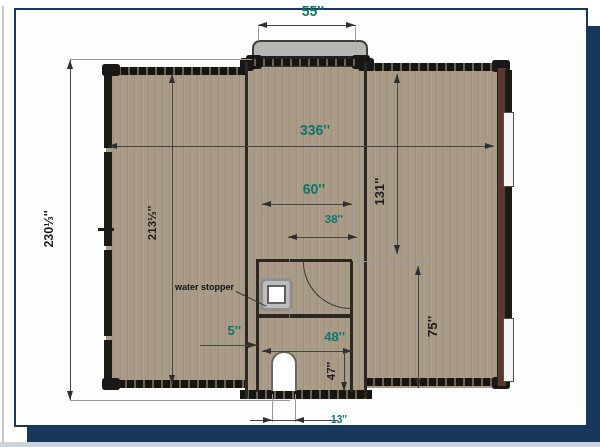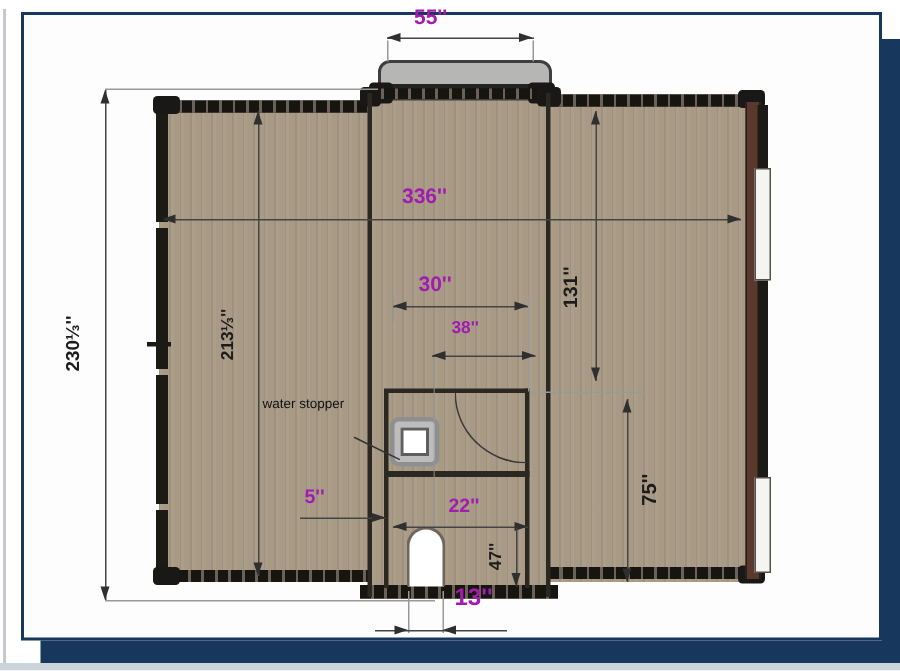--- a/index.html
+++ b/index.html
@@ -7,21 +7,21 @@
   #stage{position:relative;width:600px;height:447px;}
   .abs{position:absolute;}
   .card{background:#fdfdfd;border:2px solid #17375d;box-shadow:13px 18px 0 0 #17375d;}
   .wood{background-color:#a89a85;background-image:
     repeating-linear-gradient(90deg, rgba(40,28,15,0.07) 0px, rgba(40,28,15,0.07) 1px, rgba(255,255,255,0.04) 1px, rgba(255,255,255,0.04) 3px, rgba(0,0,0,0) 3px, rgba(0,0,0,0) 7px);}
   .rail{background-color:#17150f;background-image:repeating-linear-gradient(90deg,#17150f 0px,#17150f 7px,#6b6156 7px,#6b6156 9px);}
   .wallseg{background:#1c1a15;}
   .wall{background:#2b2822;}
   .dimline{background:#444444;}
   .extline{background:#999999;}
-  .dimlabel{color:#a21caf;font-weight:600;text-align:left;white-space:nowrap;}
+  .dimlabel{color:#0f766e;font-weight:600;text-align:right;white-space:nowrap;}
   .rotbox{display:flex;align-items:center;justify-content:center;}
   .rot{transform:rotate(-90deg);white-space:nowrap;color:#1c1c1c;font-weight:600;}
   .arr-left{width:0;height:0;border-top:3.5px solid transparent;border-bottom:3.5px solid transparent;border-right:9px solid #2f2f2f;}
   .arr-right{width:0;height:0;border-top:3.5px solid transparent;border-bottom:3.5px solid transparent;border-left:9px solid #2f2f2f;}
   .arr-up{width:0;height:0;border-left:3.5px solid transparent;border-right:3.5px solid transparent;border-bottom:9px solid #2f2f2f;}
   .arr-down{width:0;height:0;border-left:3.5px solid transparent;border-right:3.5px solid transparent;border-top:9px solid #2f2f2f;}
   .steps{background:#b6b6b4;border:2px solid #3e3e3e;border-radius:8px 8px 2px 2px;}
   .clamp{background:#191816;border-radius:3px;}
   .window{background:#f4f4f2;border:1px solid #55504a;}
   .arc{border-left:1.5px solid #3a3a3a;border-bottom:1.5px solid #3a3a3a;border-bottom-left-radius:100% 100%;}
@@ -75,21 +75,21 @@
 
   <div class="abs wall" style="left:256px;top:260px;width:3px;height:132px;"></div>
   <div class="abs wall" style="left:256px;top:259px;width:97px;height:3px;"></div>
   <div class="abs wall" style="left:350px;top:259px;width:3px;height:133px;"></div>
   <div class="abs wall" style="left:256px;top:314px;width:97px;height:4px;"></div>
   <div class="abs arc" style="left:303px;top:262px;width:47px;height:46px;"></div>
   <div class="abs" style="left:260px;top:278px;width:33px;height:33px;background:#bdbdbd;border:3px solid #8f8f8f;border-radius:6px;box-sizing:border-box;"></div>
   <div class="abs" style="left:267px;top:285px;width:19px;height:19px;background:#ffffff;border:2px solid #5f5f5f;box-sizing:border-box;"></div>
   <div class="abs" style="left:271px;top:351px;width:26px;height:40px;background:#ffffff;border:2px solid #6e665c;border-bottom:none;border-radius:13px 13px 0 0;box-sizing:border-box;"></div>
 
-  <div class="abs" style="left:175px;top:264px;width:64px;height:12px;font-size:9px;font-weight:400;color:#111;">water stopper</div>
+  <div class="abs" style="left:175px;top:282px;width:64px;height:12px;font-size:9px;font-weight:700;color:#111;">water stopper</div>
   <div class="abs" style="left:236px;top:291px;width:34px;height:1px;background:#333;transform:rotate(26deg);transform-origin:left center;"></div>
 
   <div class="abs extline" style="left:258px;top:27px;width:1px;height:14px;"></div>
   <div class="abs extline" style="left:355px;top:27px;width:1px;height:14px;"></div>
   <div class="abs dimline" style="left:258px;top:25px;width:98px;height:1px;"></div>
   <div class="abs arr-left" style="left:258px;top:22px;"></div>
   <div class="abs arr-right" style="left:346px;top:22px;"></div>
   <div class="abs dimlabel" style="left:276px;top:3px;width:48px;font-size:14px;">55''</div>
 
   <div class="abs extline" style="left:70px;top:59px;width:182px;height:1px;"></div>
@@ -126,43 +126,43 @@
   <div class="abs arr-down" style="left:414.5px;top:379px;"></div>
   <div class="abs rotbox" style="left:405px;top:298px;width:56px;height:56px;">
     <span class="rot" style="font-size:13.5px;">75''</span>
   </div>
 
   <div class="abs extline" style="left:262px;top:197px;width:1px;height:18px;"></div>
   <div class="abs extline" style="left:352px;top:197px;width:1px;height:64px;"></div>
   <div class="abs dimline" style="left:262px;top:204px;width:90px;height:1px;"></div>
   <div class="abs arr-left" style="left:262px;top:200.5px;"></div>
   <div class="abs arr-right" style="left:343px;top:200.5px;"></div>
-  <div class="abs dimlabel" style="left:279px;top:181px;width:46px;font-size:14px;">30''</div>
+  <div class="abs dimlabel" style="left:279px;top:181px;width:46px;font-size:14px;">60''</div>
 
   <div class="abs dimline" style="left:288px;top:237px;width:69px;height:1px;"></div>
   <div class="abs arr-left" style="left:288px;top:233.5px;"></div>
   <div class="abs arr-right" style="left:348px;top:233.5px;"></div>
   <div class="abs extline" style="left:289px;top:240px;width:1px;height:112px;opacity:.6;"></div>
   <div class="abs dimlabel" style="left:301px;top:213px;width:42px;font-size:11.5px;">38''</div>
 
   <div class="abs dimline" style="left:200px;top:345px;width:57px;height:1px;"></div>
   <div class="abs arr-right" style="left:248px;top:341.5px;"></div>
   <div class="abs dimlabel" style="left:203px;top:323px;width:38px;font-size:13px;">5''</div>
 
   <div class="abs dimline" style="left:262px;top:351px;width:90px;height:1px;"></div>
   <div class="abs arr-left" style="left:262px;top:347.5px;"></div>
   <div class="abs arr-right" style="left:343px;top:347.5px;"></div>
-  <div class="abs dimlabel" style="left:299px;top:329px;width:46px;font-size:13px;">22''</div>
+  <div class="abs dimlabel" style="left:299px;top:329px;width:46px;font-size:13px;">48''</div>
 
   <div class="abs dimline" style="left:344px;top:352px;width:1px;height:39px;"></div>
   <div class="abs arr-down" style="left:340.5px;top:382px;"></div>
   <div class="abs rotbox" style="left:307px;top:347px;width:48px;height:48px;">
     <span class="rot" style="font-size:11.5px;">47''</span>
   </div>
 
   <div class="abs extline" style="left:272px;top:394px;width:1px;height:28px;"></div>
   <div class="abs extline" style="left:295px;top:394px;width:1px;height:28px;"></div>
   <div class="abs dimline" style="left:250px;top:420px;width:88px;height:1px;"></div>
   <div class="abs arr-right" style="left:263px;top:416.5px;"></div>
   <div class="abs arr-left" style="left:295px;top:416.5px;"></div>
-  <div class="abs dimlabel" style="left:303px;top:390px;width:44px;font-size:16px;">13''</div>
+  <div class="abs dimlabel" style="left:303px;top:414px;width:44px;font-size:10px;">13''</div>
 
 </div>
 
 </body></html>

